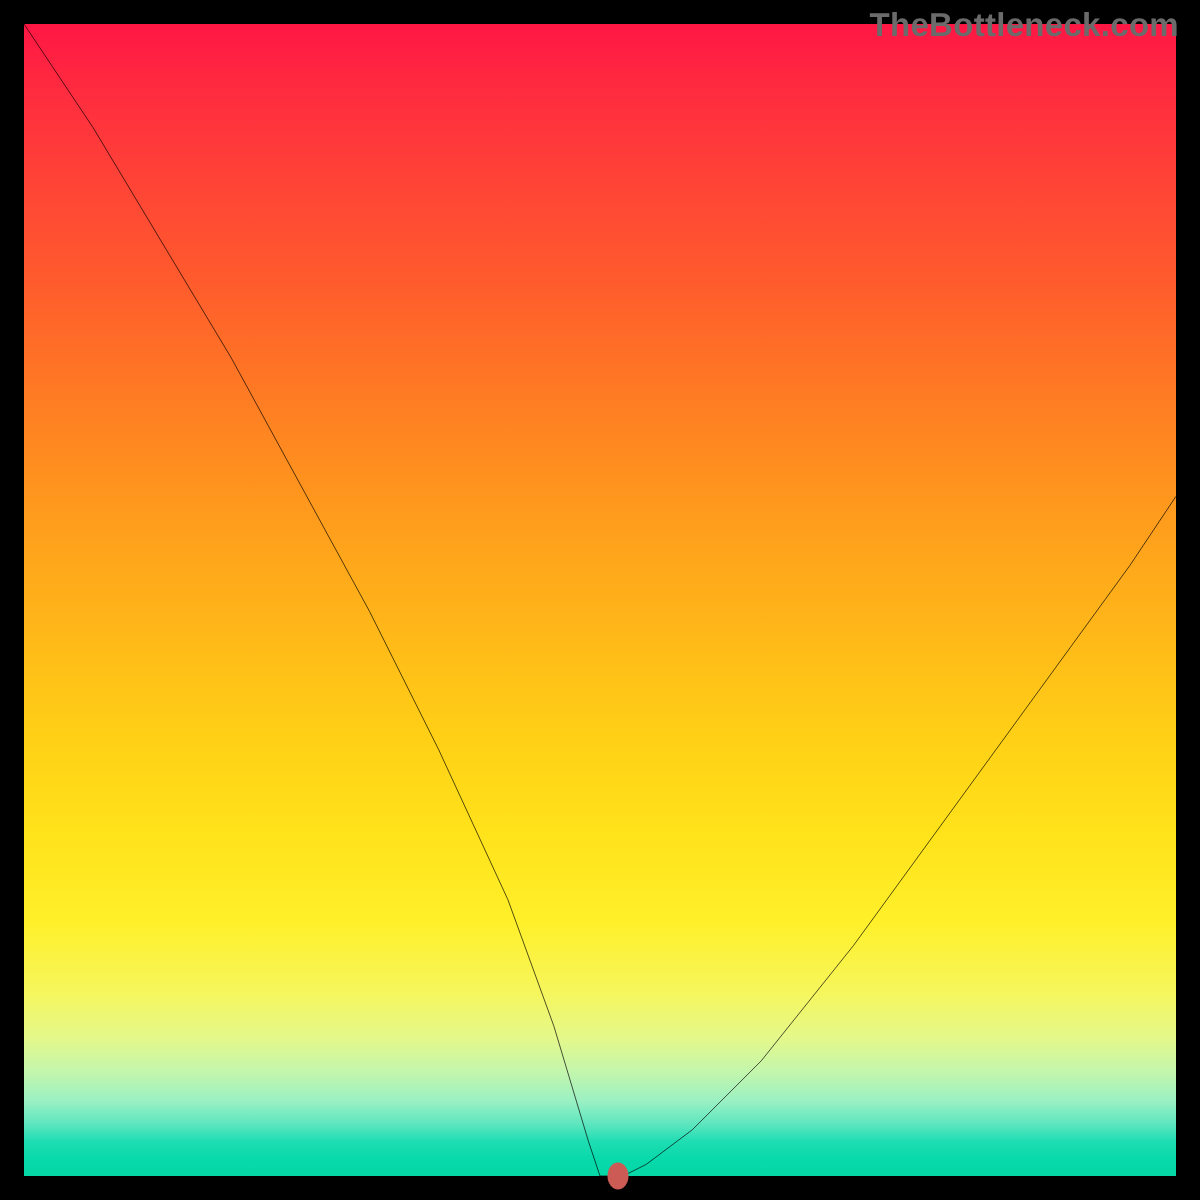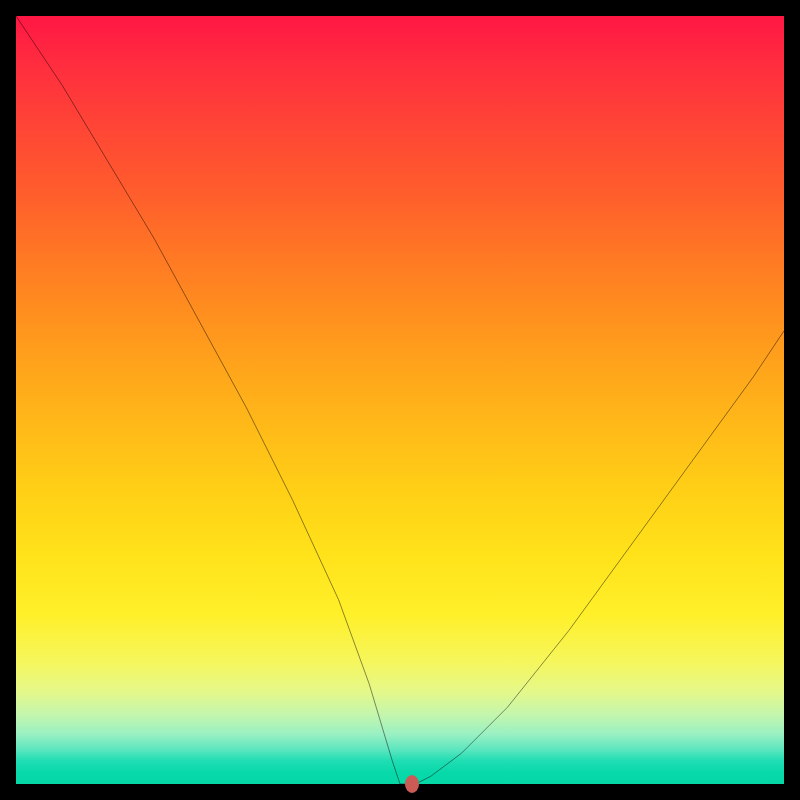--- a/index.html
+++ b/index.html
@@ -80,20 +80,21 @@
     background: #cc5b56;
     transform: translate(-50%, -50%);
     z-index: 10;
   }
 </style>
 </head>
 <body>
 
 <div class="frame">
 
+  <div class="watermark">TheBottleneck.com</div>
 
   <div class="plot">
     <div class="gradient"></div>
 
     <svg class="curve" viewBox="0 0 100 100" preserveAspectRatio="none">
       <path id="curve-path" d="M 0.00 0.00 L 6.00 9.00 L 12.00 19.00 L 18.00 29.00 L 24.00 40.00 L 30.00 51.00 L 36.00 63.00 L 42.00 76.00 L 46.00 87.00 L 49.00 97.00 L 50.00 100.00 L 51.00 100.00 L 52.00 100.00 L 54.00 99.00 L 58.00 96.00 L 64.00 90.00 L 72.00 80.00 L 80.00 69.00 L 88.00 58.00 L 96.00 47.00 L 100.00 41.00" fill="none" stroke="#000" stroke-width="0.45" vector-effect="non-scaling-stroke"></path>
     </svg>
 
     <div id="marker" class="marker" style="left: 51.5%; top: 100%;"></div>
   </div>

